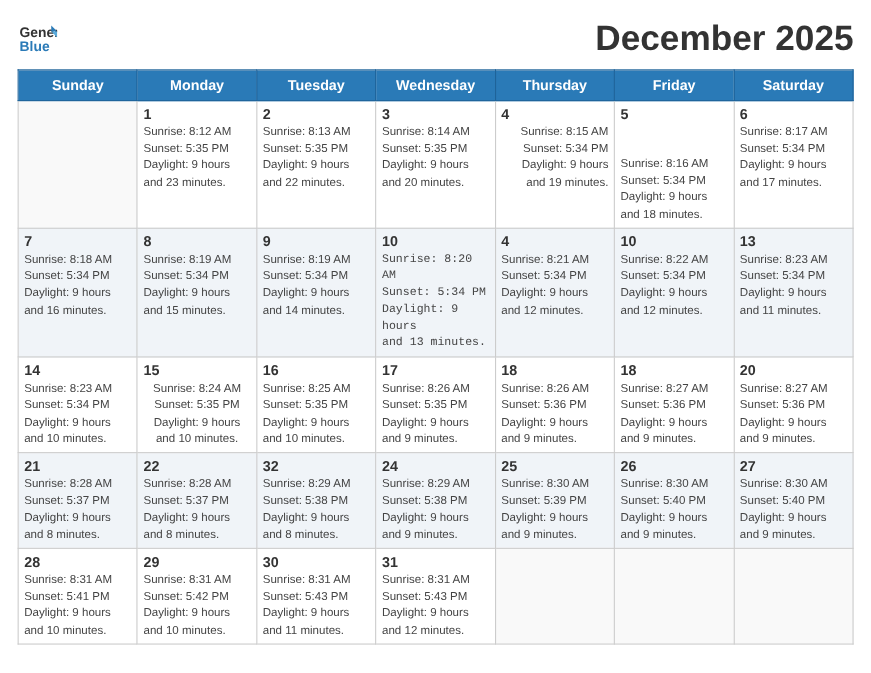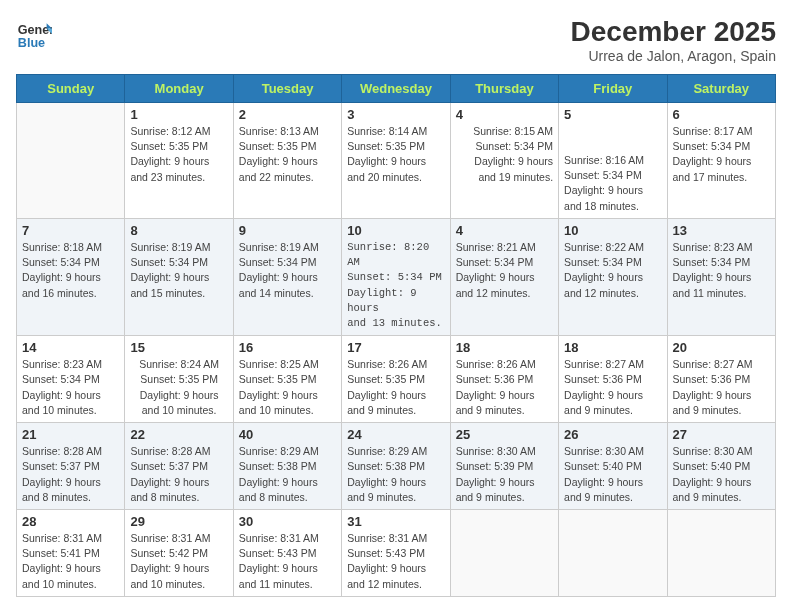--- a/index.html
+++ b/index.html
@@ -22,36 +22,36 @@
       gap: 4px;
     }
     .logo-icon {
       width: 36px;
       height: 36px;
     }
     .title-block {
       text-align: right;
     }
     .month-year {
-      font-size: 28px;
+      font-size: 32px;
       font-weight: bold;
       color: #333;
     }
     .location {
       font-size: 14px;
       color: #555;
     }
     .calendar {
       width: 100%;
       border-collapse: collapse;
       border: 1px solid #ccc;
     }
     .calendar th {
       background-color: #2a7ab7;
-      color: #bef264;
+      color: #ffffff;
       text-align: center;
       padding: 6px 16px;
       font-size: 13px;
       border: 1px solid #1e6399;
     }
     .calendar td {
       vertical-align: top;
       border: 1px solid #ccc;
       padding: 4px 5px;
       width: calc(100%/7);
@@ -85,21 +85,20 @@
   <div class="logo">
     <svg class="logo-icon" viewBox="0 0 40 40">
       <text x="2" y="20" font-size="14" font-weight="bold" fill="#333">General</text>
       <text x="2" y="34" font-size="14" font-weight="bold" fill="#2a7ab7">Blue</text>
       <polygon points="34,8 40,14 34,14" fill="#2a7ab7"></polygon>
       <polygon points="34,14 40,14 40,20" fill="#5aabdc"></polygon>
     </svg>
   </div>
   <div class="title-block">
     <div class="month-year">December 2025</div>
-    <div class="location">Urrea de Jalon, Aragon, Spain</div>
   </div>
 </div>
 
 <table class="calendar">
   <thead>
     <tr id="weekday-header">
         <th>Sunday</th>
         <th>Monday</th>
         <th>Tuesday</th>
         <th>Wednesday</th>
@@ -265,21 +264,21 @@
 and 8 minutes.</div>
         </td>
         <td>
           <span class="day-number">22</span>
           <div class="day-info" style="white-space: pre-line;">Sunrise: 8:28 AM
 Sunset: 5:37 PM
 Daylight: 9 hours
 and 8 minutes.</div>
         </td>
         <td>
-          <span class="day-number">40</span>
+          <span class="day-number">32</span>
           <div class="day-info" style="white-space: pre-line;">Sunrise: 8:29 AM
 Sunset: 5:38 PM
 Daylight: 9 hours
 and 8 minutes.</div>
         </td>
         <td>
           <span class="day-number">24</span>
           <div class="day-info" style="white-space: pre-line;">Sunrise: 8:29 AM
 Sunset: 5:38 PM
 Daylight: 9 hours

